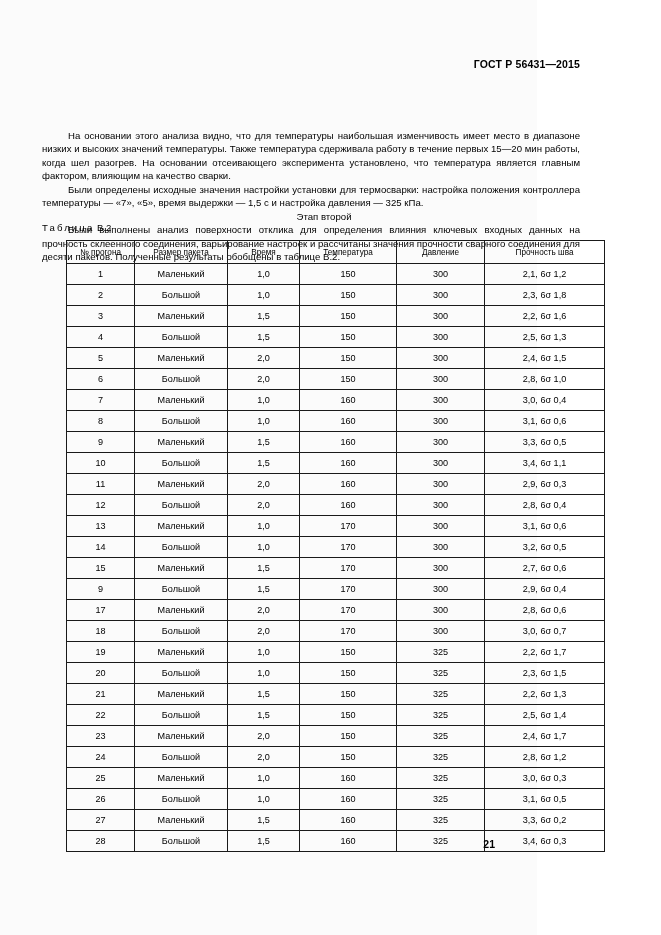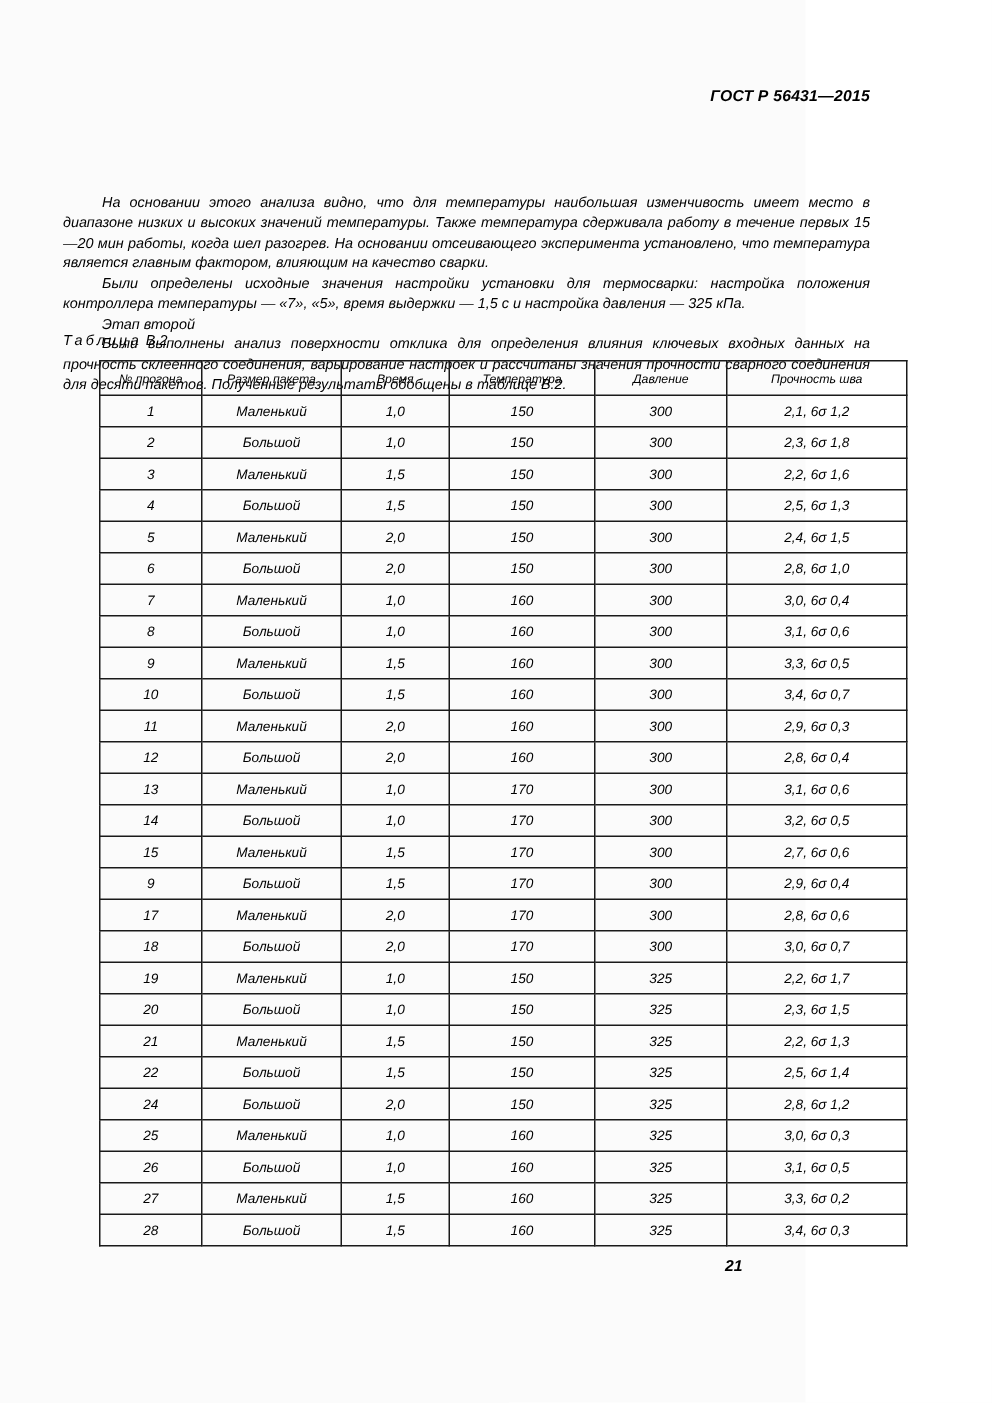--- a/index.html
+++ b/index.html
@@ -15,21 +15,20 @@
     position: relative;
     overflow: hidden;
   }
   .page {
     position: absolute;
     left: 0; top: 0;
     width: 537px;
     height: 935px;
     background: #fbfbfb;
     box-sizing: border-box;
-    font-style: italic;
   }
 
   
   .doc-header {
     position: absolute;
     left: 42px;
     top: 58px;
     width: 538px;
     text-align: right;
     font-size: 10.5px;
@@ -49,21 +48,21 @@
   p.para {
     margin: 0;
     font-size: 9.6px;
     line-height: 13.45px;
     text-align: justify;
     text-indent: 26px;
     hyphens: manual;
     letter-spacing: 0.01px;
   }
   p.para.nojust {
-    text-align: left;
+    text-align: center;
   }
 
   
   .table-caption {
     position: absolute;
     left: 42px;
     top: 222px;
     font-size: 9.6px;
   }
   .table-caption .word {
@@ -235,21 +234,21 @@
             <td>160</td>
             <td>300</td>
             <td>3,3, 6σ 0,5</td>
           </tr>
           <tr>
             <td>10</td>
             <td class="pkg">Большой</td>
             <td>1,5</td>
             <td>160</td>
             <td>300</td>
-            <td>3,4, 6σ 0,7</td>
+            <td>3,4, 6σ 1,1</td>
           </tr>
           <tr>
             <td>11</td>
             <td class="pkg">Маленький</td>
             <td>2,0</td>
             <td>160</td>
             <td>300</td>
             <td>2,9, 6σ 0,3</td>
           </tr>
           <tr>
@@ -332,20 +331,28 @@
             <td>325</td>
             <td>2,2, 6σ 1,3</td>
           </tr>
           <tr>
             <td>22</td>
             <td class="pkg">Большой</td>
             <td>1,5</td>
             <td>150</td>
             <td>325</td>
             <td>2,5, 6σ 1,4</td>
+          </tr>
+          <tr>
+            <td>23</td>
+            <td class="pkg">Маленький</td>
+            <td>2,0</td>
+            <td>150</td>
+            <td>325</td>
+            <td>2,4, 6σ 1,7</td>
           </tr>
           <tr>
             <td>24</td>
             <td class="pkg">Большой</td>
             <td>2,0</td>
             <td>150</td>
             <td>325</td>
             <td>2,8, 6σ 1,2</td>
           </tr>
           <tr>

